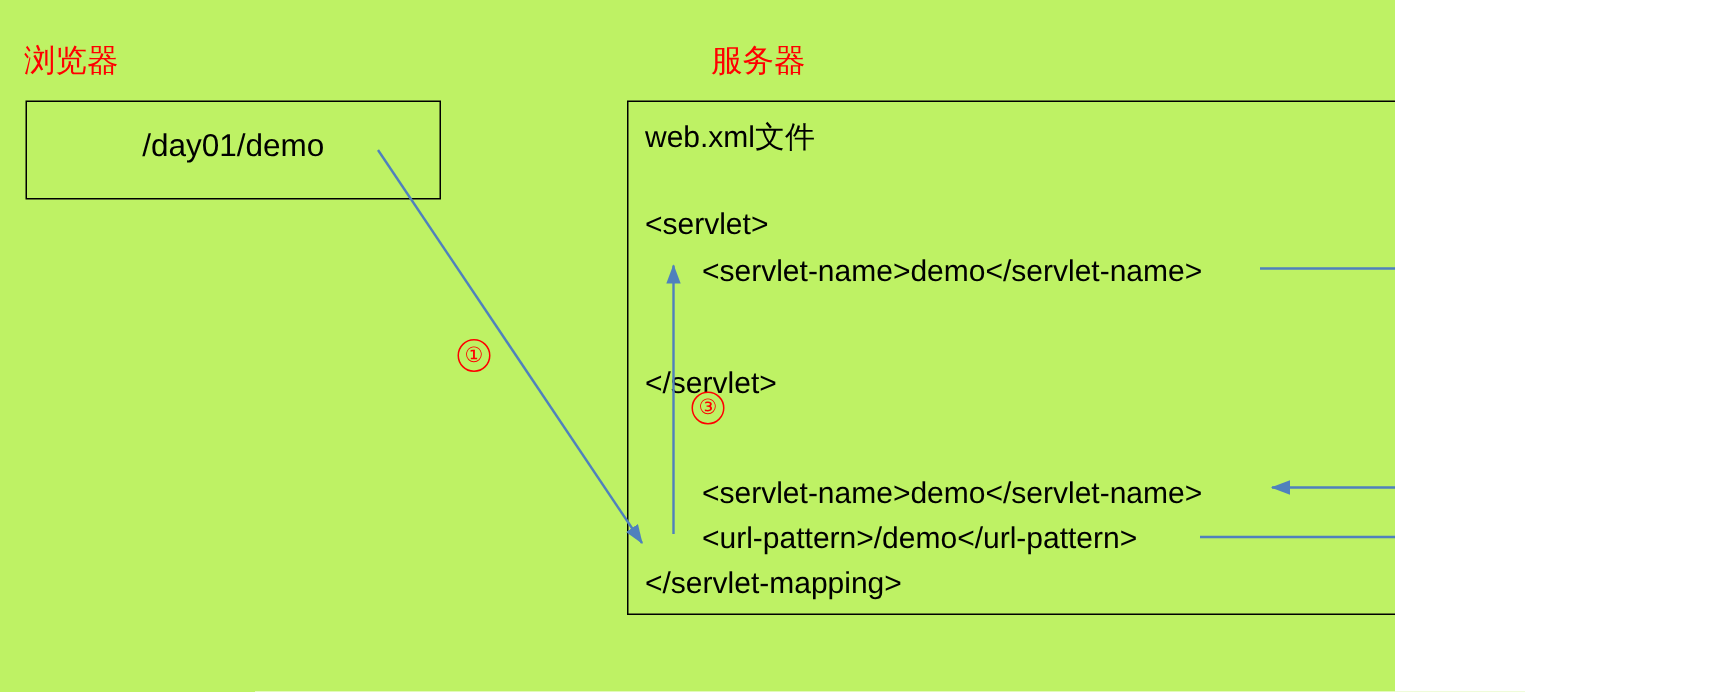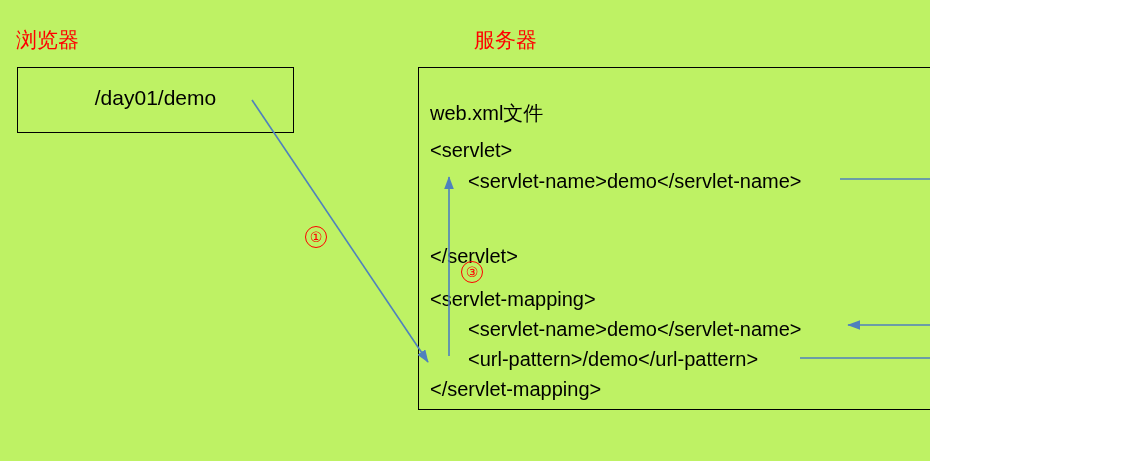--- a/index.html
+++ b/index.html
@@ -106,30 +106,29 @@
   <div class="label-red" id="browser-label">浏览器</div>
 
   <div class="label-red" id="server-label">服务器</div>
 
   <div class="box" id="browser-box"></div>
 
   <div id="browser-url">/day01/demo</div>
 
   <div class="box" id="server-box"></div>
 
-  <div class="code-line" style="top:82px;margin-top:21px;">web.xml文件</div>
+  <div class="code-line" style="top:82px;">web.xml文件</div>
 
   <div class="code-line" style="top:140px;">&lt;servlet&gt;</div>
 
   <div class="code-line indent1" style="top:171px;">&lt;servlet-name&gt;demo&lt;/servlet-name&gt;</div>
 
 
   <div class="code-line" style="top:246px;">&lt;/servlet&gt;</div>
 
-  <div class="code-line" style="top:289px;">&lt;servlet-mapping&gt;</div>
 
   <div class="code-line indent1" style="top:319px;">&lt;servlet-name&gt;demo&lt;/servlet-name&gt;</div>
 
   <div class="code-line" style="top:379px;">&lt;/servlet-mapping&gt;</div>
 
   <div class="code-line indent1" style="top:349px;">&lt;url-pattern&gt;/demo&lt;/url-pattern&gt;</div>
 
   <svg id="arrows" viewBox="0 0 1147 461">
     <defs>
       <marker id="ah" markerWidth="9" markerHeight="9" refX="7.5" refY="3" orient="auto" markerUnits="strokeWidth">

